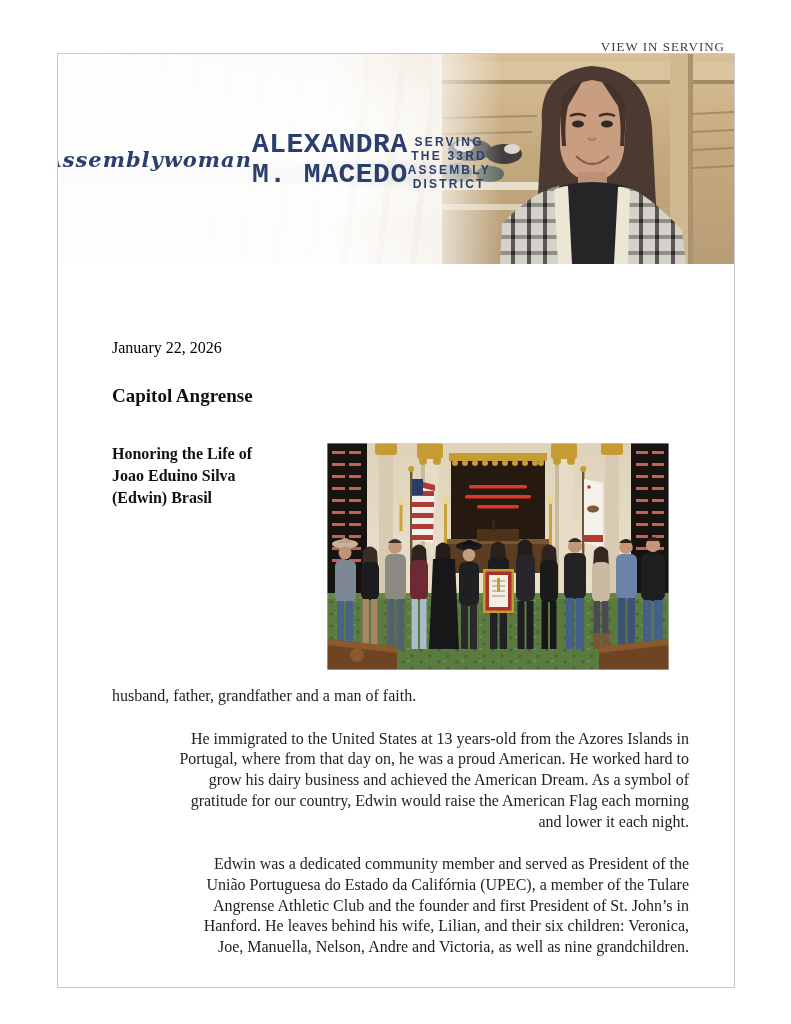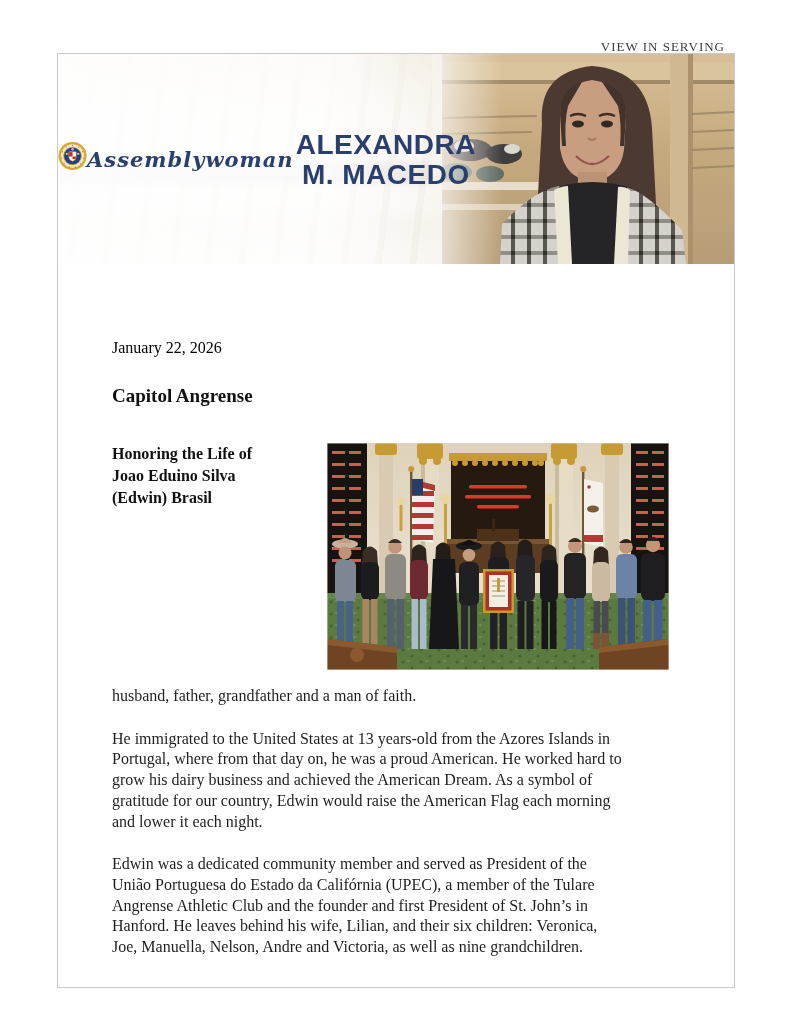--- a/index.html
+++ b/index.html
@@ -34,40 +34,40 @@
     background:linear-gradient(90deg, rgba(248,245,240,.85), rgba(248,245,240,0)); }
 
   .banner-content {
     position:absolute; left:0; top:0; width:420px; height:210px;
     display:flex; flex-direction:row; align-items:center; justify-content:center;
     text-align:center; z-index:3;
   }
   .seal { width:56px; height:56px; margin-bottom:6px; }
   .kicker { font-family:"DejaVu Serif", serif; font-style:italic; font-weight:700;
     font-size:21px; color:#2a3f6e; letter-spacing:1px; }
-  .big-name { font-family:Liberation Sans, sans-serif; font-weight:700;
+  .big-name { font-family:Liberation Mono, monospace; font-weight:700;
     font-size:28px; letter-spacing:.5px; color:#2a3f6e; line-height:1.05; margin-top:1px; }
   .subtitle { font-family:"DejaVu Serif", serif; font-style:italic; font-weight:700;
     font-size:23px; color:#2a3f6e; margin-top:0px; }
   .tagline { font-family:"Liberation Sans", sans-serif; font-weight:700;
     font-size:12px; letter-spacing:2.2px; color:#2a3f6e; margin-top:8px; }
 
   
   .content { padding:0 45px 0 54px; }
   .date { margin-top:75px; font-size:16px; color:#000000; }
   .section-title { margin-top:28px; font-size:19px; font-weight:700; color:#111;
     font-family:"Liberation Serif", serif; }
   .story-flex { display:flex; margin-top:36px; }
   .story-col { width:205px; flex:0 0 205px; }
   .story-heading { font-size:16px; font-weight:700; line-height:22px; white-space:pre-line; color:#111; }
   .p { font-size:16px; line-height:20.7px; white-space:pre-line; color:#1e1e1e; }
   .story-col .p { margin-top:23px; }
   .chamber-fig { width:342px; height:227px; margin-left:10px; flex:0 0 342px; }
   .story-cont { margin-top:16px; }
-  .para { margin-top:22px; }
+  .para { margin-top:22px;text-align:right; }
 </style>
 </head>
 <body>
 
 <a class="view-in-browser">VIEW IN SERVING</a>
 
 <div class="card">
 
   <div class="banner">
     <div class="barn-bg"></div>
@@ -163,20 +163,21 @@
           <rect x="21" y="20" width="7" height="9" fill="#c03028"></rect>
           <rect x="28" y="29" width="7" height="5" fill="#c03028"></rect>
           <path d="M21 20 h14 v10 q0 6 -7 8 q-7 -2 -7 -8 Z" fill="none" stroke="#d9a826" stroke-width="1"></path>
           <circle cx="17" cy="24" r="2.2" fill="#e8c84a"></circle>
           <circle cx="39" cy="24" r="2.2" fill="#e8c84a"></circle>
           <circle cx="28" cy="15" r="2.4" fill="#e8c84a"></circle>
         </g>
       </svg>
       <div class="kicker">Assemblywoman</div>
       <div class="big-name">ALEXANDRA M. MACEDO</div>
+      <div class="tagline">SERVING THE 33RD ASSEMBLY DISTRICT</div>
     </div>
   </div>
 
   <div class="content">
     <div class="date">January 22, 2026</div>
     <div class="section-title">Capitol Angrense</div>
 
     <div class="story-flex">
       <div class="story-col">
         <div class="story-heading">Honoring the Life of

